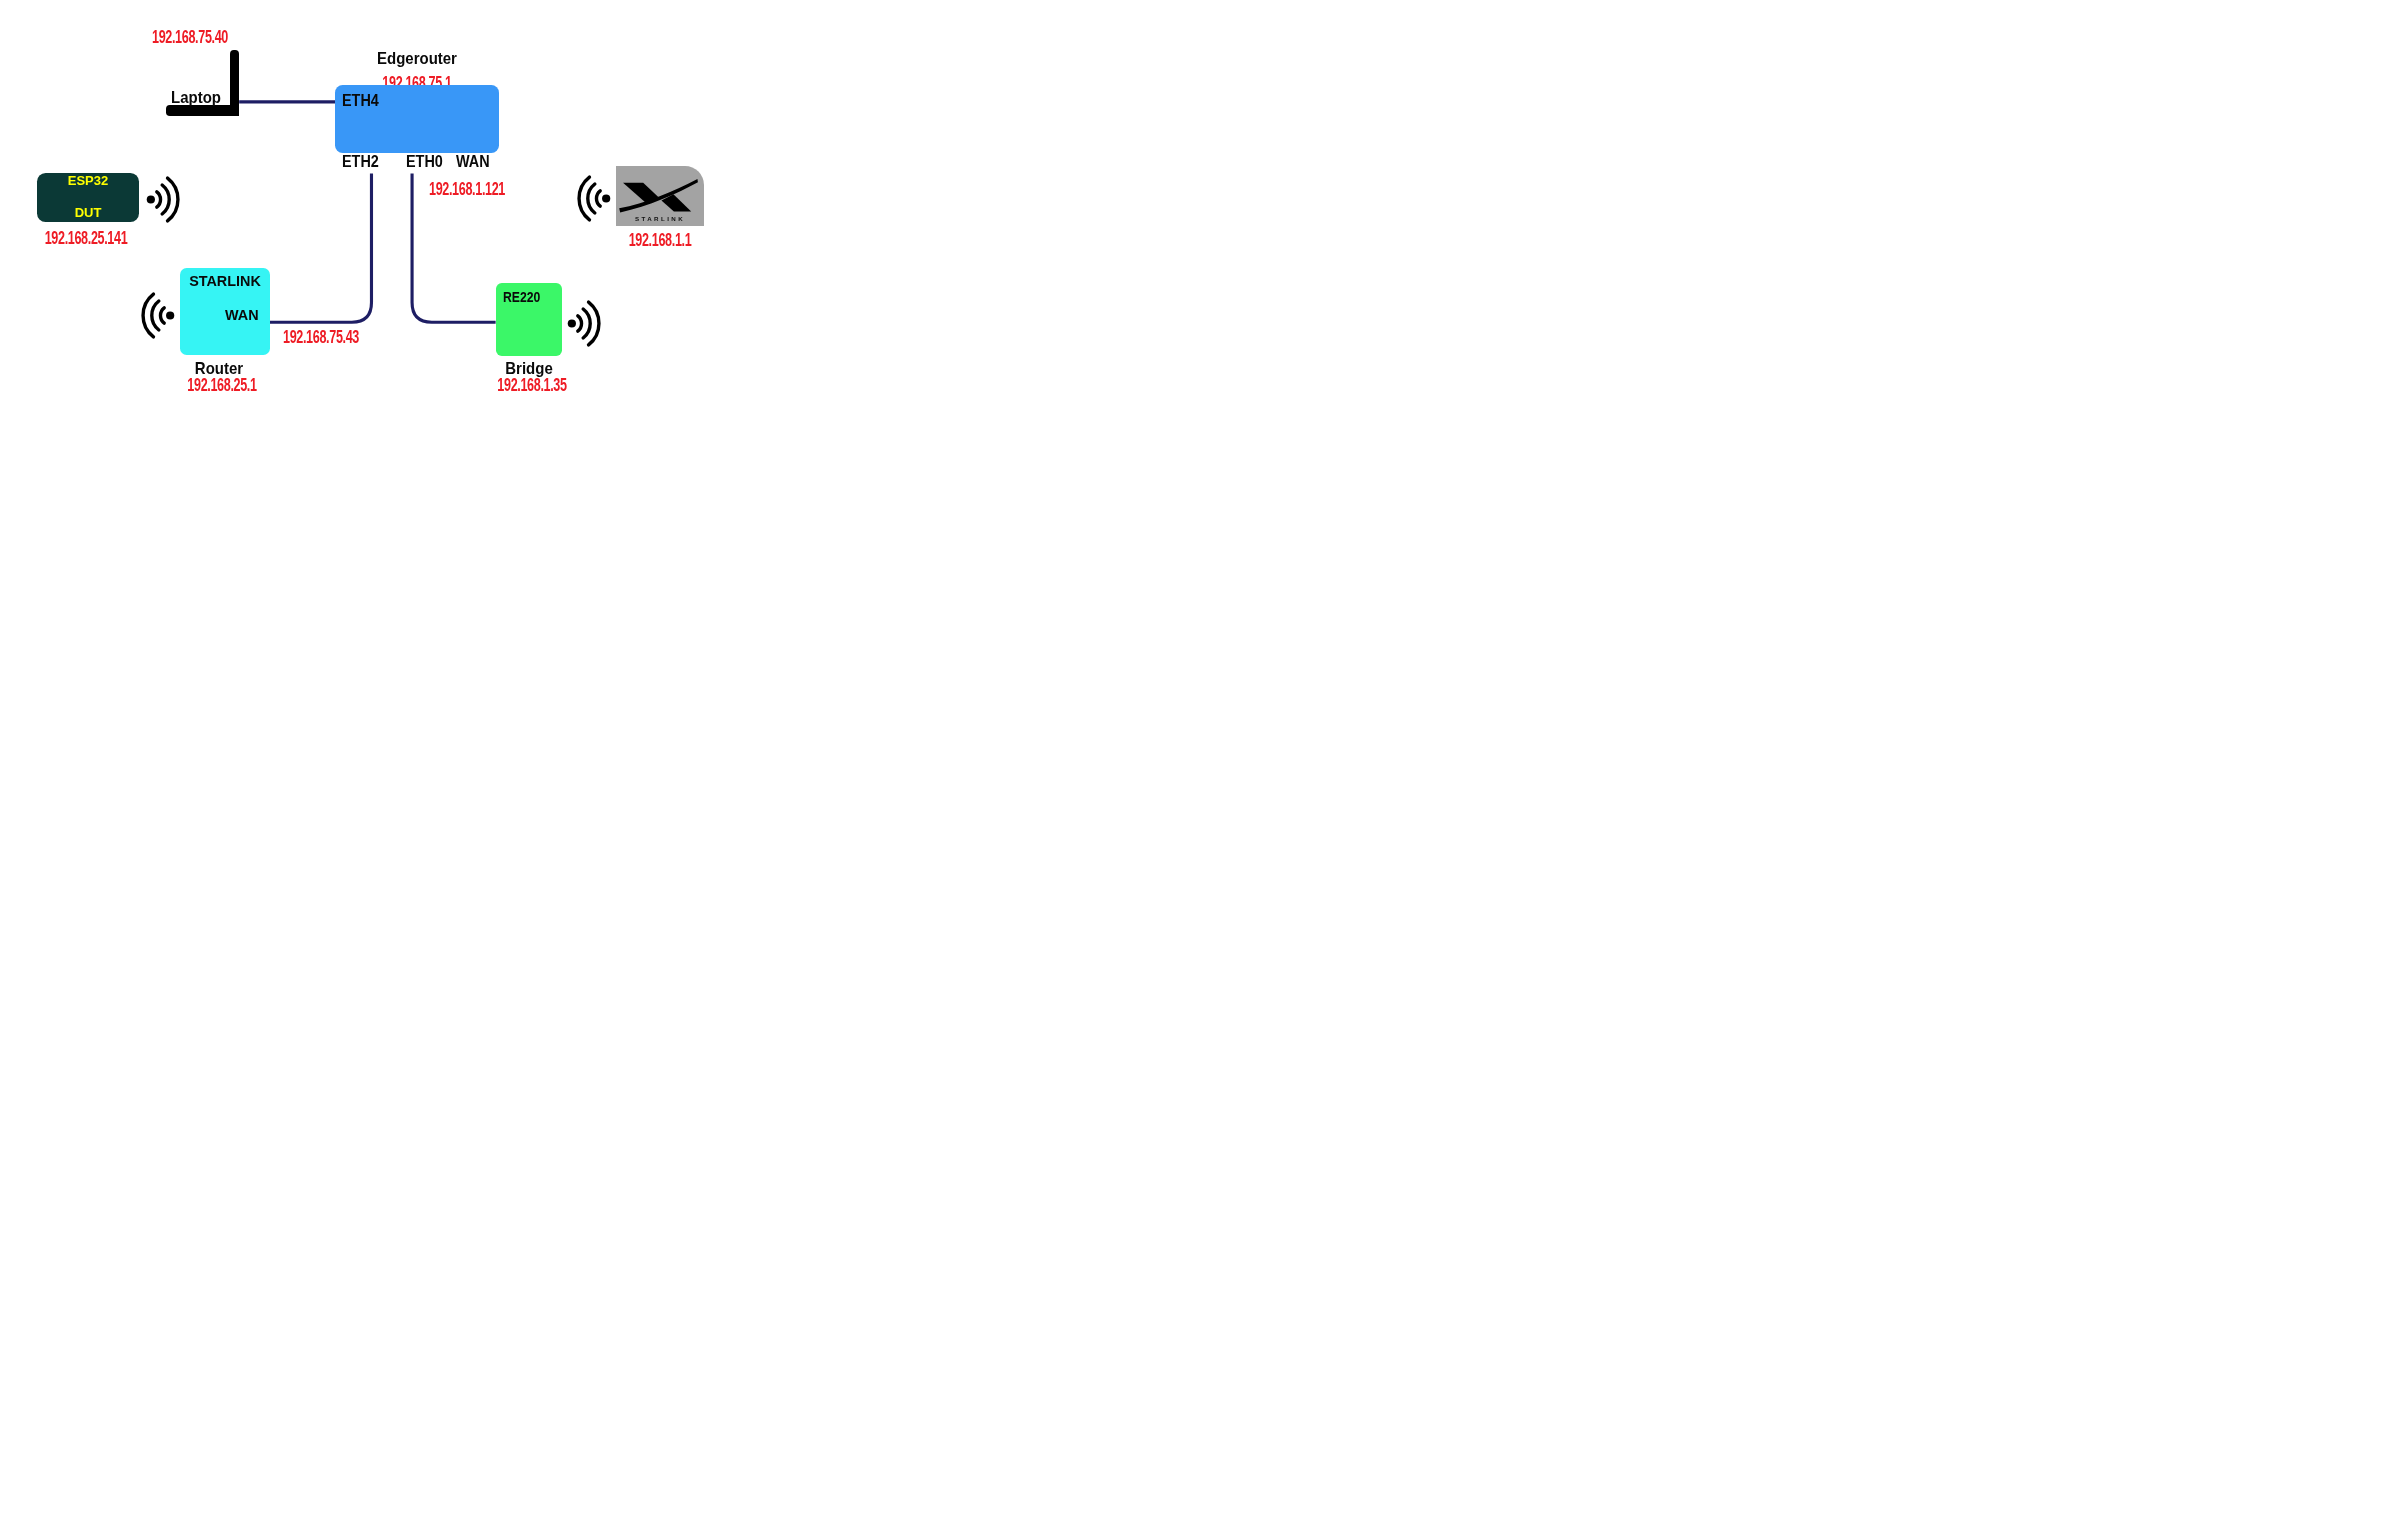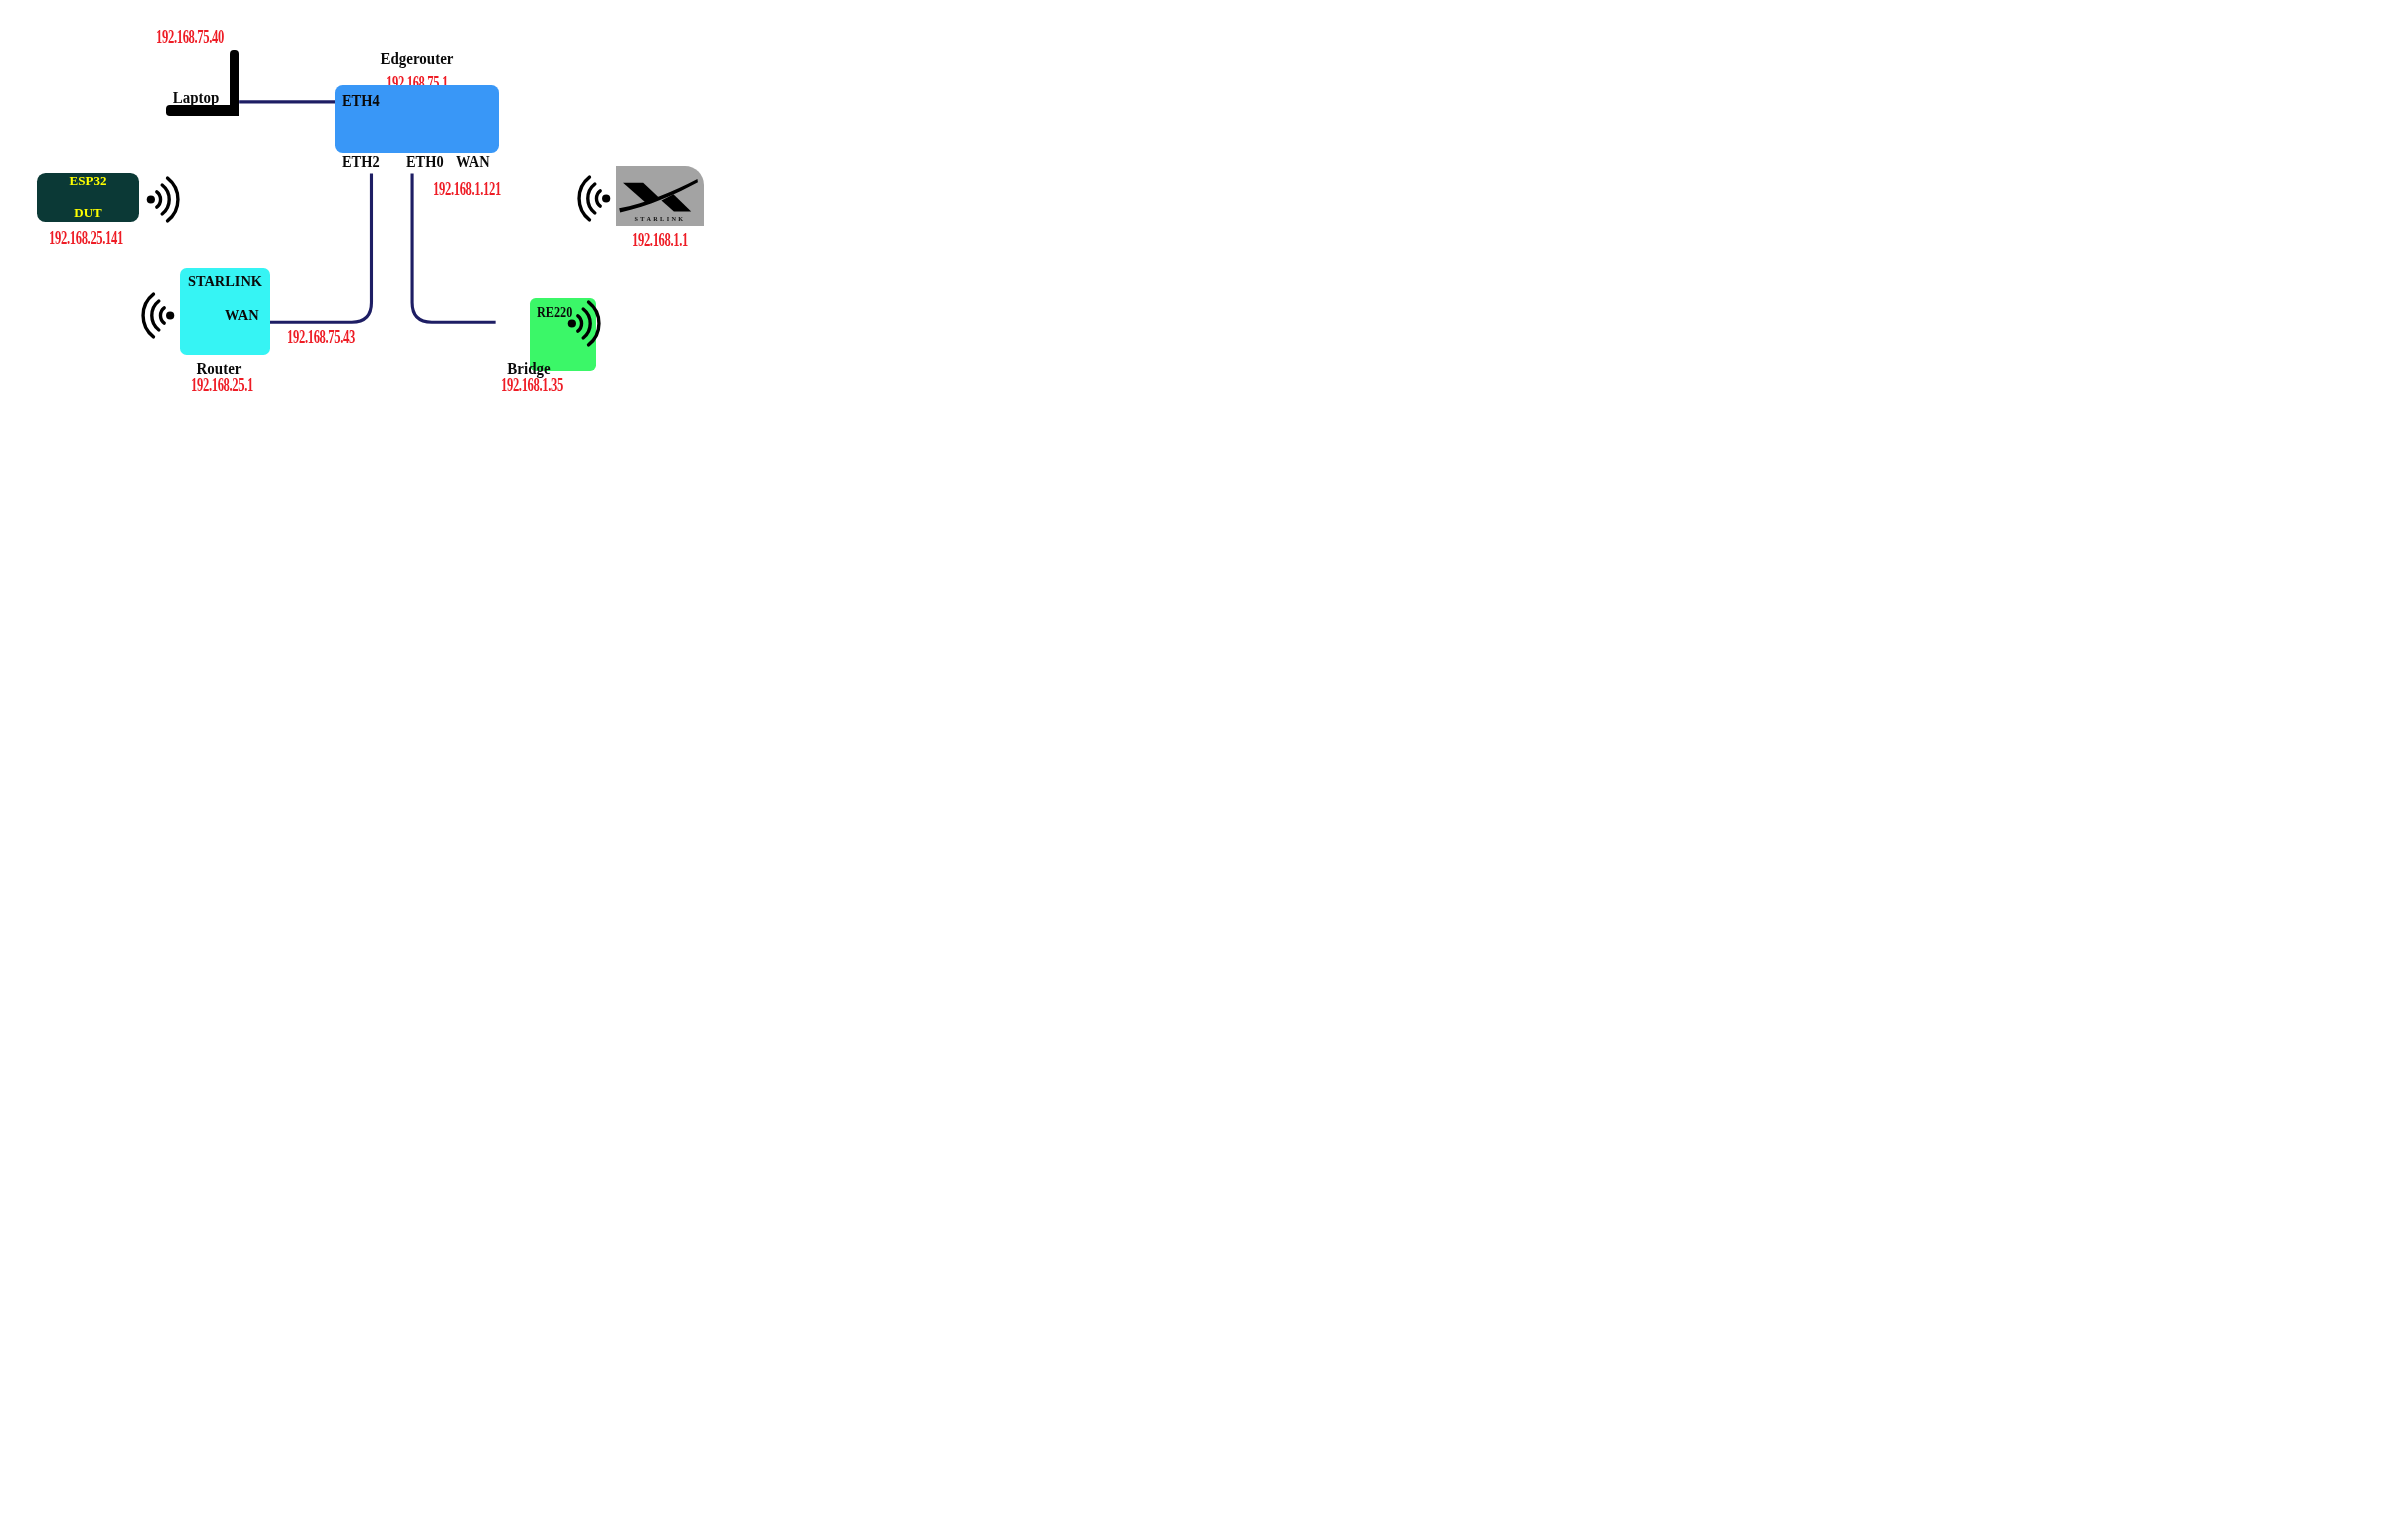--- a/index.html
+++ b/index.html
@@ -10,21 +10,21 @@
     --edgerouter-blue:#3997f7;
     --linksys-cyan:#36f4f4;
     --re220-green:#3bf768;
     --esp32-teal:#0b3936;
     --esp32-yellow:#ffff00;
     --starlink-gray:#a3a3a3;
   }
   html,body{margin:0;padding:0;background:var(--background);}
   #canvas{
     position:relative;width:742px;height:416px;background:var(--background);
-    font-family:Liberation Serif, serif;overflow:hidden;
+    font-family:Liberation Sans, sans-serif;overflow:hidden;
   }
   .abs{position:absolute;}
   .lbl{
     color:var(--label-black);font-weight:bold;font-size:16.3px;white-space:nowrap;
     transform:translateX(-50%) scaleX(.92);transform-origin:center;
   }
   .ip{
     color:var(--ip-red);font-weight:bold;font-size:18px;white-space:nowrap;
     transform:translateX(-50%) scaleX(.70);transform-origin:center;letter-spacing:-0.5px;
   }
@@ -35,21 +35,21 @@
   .node{position:absolute;box-sizing:border-box;}
   #edgerouter-box{left:335px;top:85px;width:164px;height:68px;border-radius:7.7px;background:var(--edgerouter-blue);}
   #esp32-box{left:37px;top:173px;width:102px;height:49px;border-radius:8.6px;background:var(--esp32-teal);
     display:flex;flex-direction:column;align-items:center;justify-content:center;gap:17px;}
   .esp32-txt{color:var(--esp32-yellow);font-weight:bold;font-size:13px;line-height:1.15;}
   #starlink-box{left:616px;top:166px;width:88px;height:60px;background:var(--starlink-gray);
     border-radius:0 19px 0 0;}
   #starlink-wordmark{position:absolute;left:50%;top:49px;transform:translateX(-50%);
     color:#111;font-weight:bold;font-size:6.2px;letter-spacing:2.4px;white-space:nowrap;}
   #linksys-box{left:180px;top:268px;width:90px;height:87px;border-radius:6.7px;background:var(--linksys-cyan);}
-  #re220-box{left:496px;top:298px;width:66px;height:73px;border-radius:5.8px;background:var(--re220-green);margin-left:34px;}
+  #re220-box{left:496px;top:283px;width:66px;height:73px;border-radius:5.8px;background:var(--re220-green);}
   .inbox{position:absolute;color:var(--label-black);font-weight:bold;white-space:nowrap;}
   #wires{left:0;top:0;width:742px;height:416px;pointer-events:none;}
   #wires path{stroke:var(--wire-navy);stroke-width:6.5;fill:none;}
   .laptop-part{position:absolute;background:#000;}
   .wifi{position:absolute;width:61px;height:61px;}
   .wifi path{stroke:#000;stroke-width:7;fill:none;stroke-linecap:round;}
   .wifi circle{fill:#000;}
   .wifi.flip{transform:scaleX(-1);}
   .xlogo{position:absolute;left:2.9px;top:12px;width:82px;height:36px;}
 </style>

